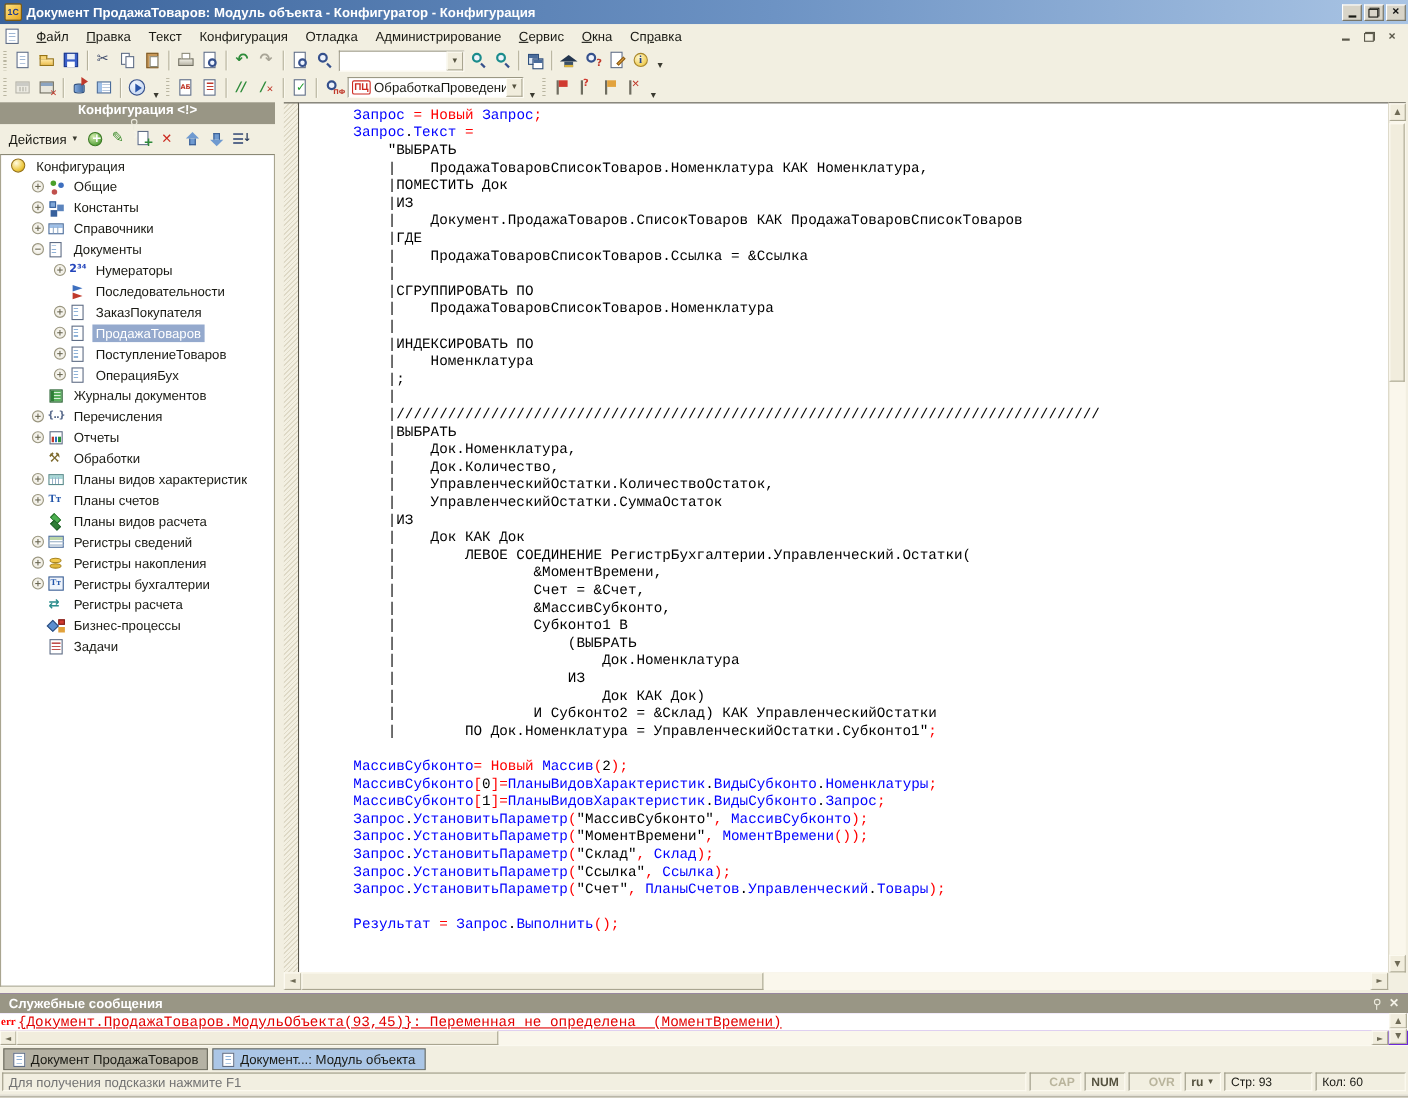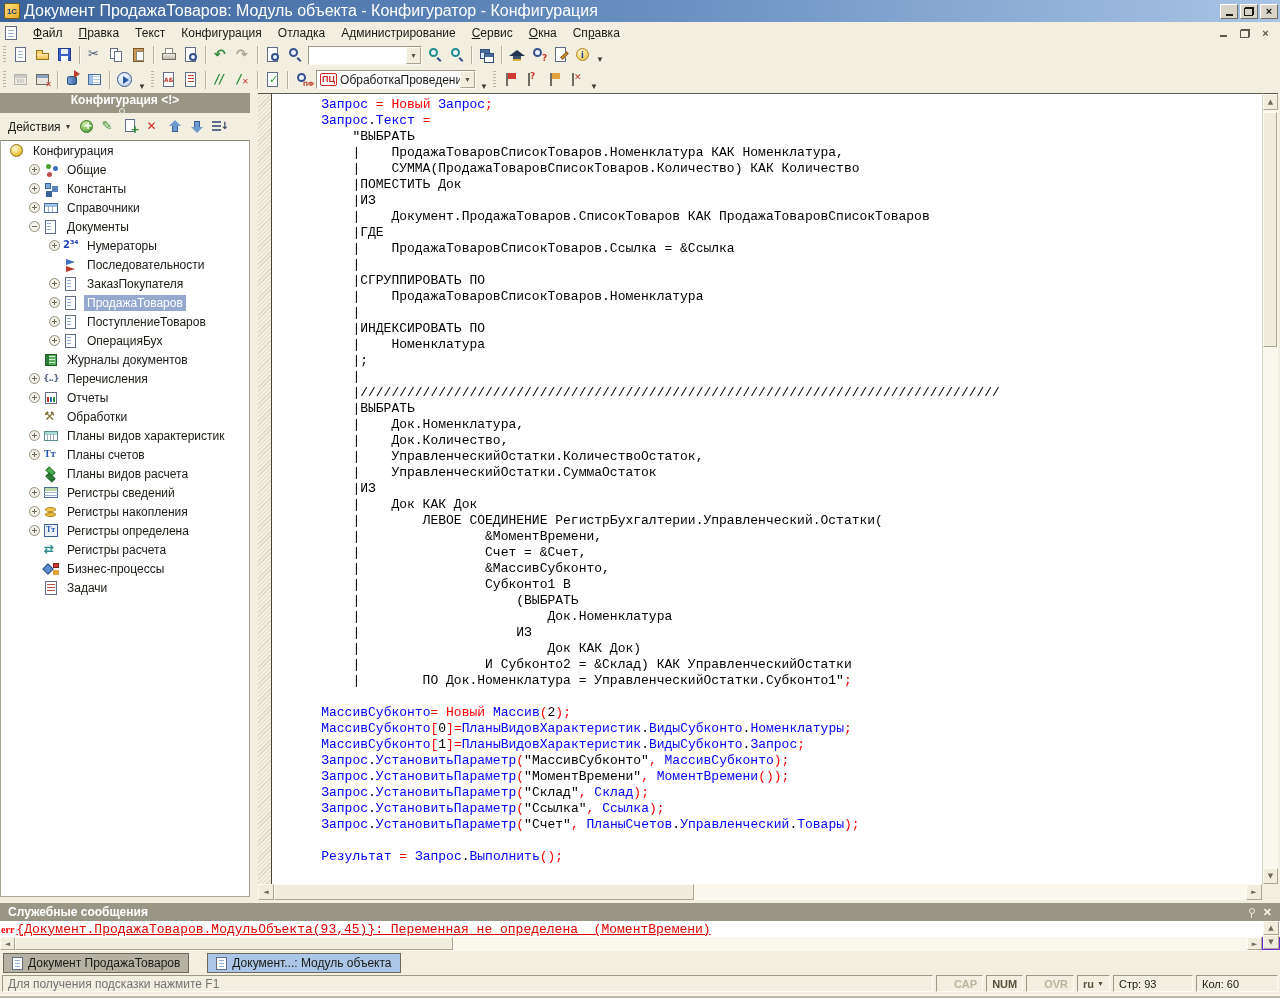--- a/index.html
+++ b/index.html
@@ -4,21 +4,21 @@
 <style>
   html,body{margin:0;padding:0;}
   #app{position:relative;width:1280px;height:998px;background:#f2efe1;font-family:"Liberation Sans",sans-serif;font-size:12px;overflow:hidden;color:#1a1a14;}
   #app *{box-sizing:border-box;}
 
   
   .titlebar{position:absolute;left:0;top:0;width:1280px;height:22px;display:flex;align-items:center;
     background:linear-gradient(90deg,#3a639b 0%,#6d93c4 55%,#a9c4e4 100%);}
   .appic{width:16px;height:16px;margin:0 4px;background:linear-gradient(135deg,#ffe280,#e8a820);border:1px solid #7d5a10;border-radius:2px;
     display:flex;align-items:center;justify-content:center;font-size:8px;font-weight:bold;color:#1f3a8c;flex:none;}
-  .wtitle{color:#fff;font-weight:normal;font-size:16px;white-space:nowrap;flex:1;}
+  .wtitle{color:#fff;font-weight:bold;font-size:12px;white-space:nowrap;flex:1;}
   .wbtns{display:flex;margin-right:2px;}
   .wbtn{width:18px;height:15px;background:#d8d4c8;border:1px solid;border-color:#fff #6f6d60 #6f6d60 #fff;display:flex;align-items:center;justify-content:center;margin-left:2px;}
   .g-min{width:7px;height:2px;background:#1a1a14;margin-top:7px;}
   .g-res{width:10px;height:9px;position:relative;}
   .g-res::before{content:"";position:absolute;right:0;top:0;width:7px;height:6px;border:1px solid #1a1a14;}
   .g-res::after{content:"";position:absolute;left:0;bottom:0;width:7px;height:6px;border:1px solid #1a1a14;background:#d8d4c8;}
   .g-x{font-size:11px;font-weight:bold;color:#111;line-height:1;}
 
   
   .menubar{position:absolute;left:0;top:22px;width:1280px;height:22px;display:flex;align-items:center;background:#f2efe1;}
@@ -204,21 +204,21 @@
   .etxt{color:#e00000;font-family:"Liberation Mono","DejaVu Sans Mono",monospace;font-size:13px;text-decoration:underline;}
   .msg-hscroll{position:absolute;left:0;top:34px;width:1262px;height:13px;background:#faf7ec;display:flex;}
   .msg-hscroll .sb-btn{width:15px;height:13px;}
   .msg-hscroll .thumb{width:438px;height:13px;}
   .msg-hscroll .htrack{flex:1;}
   .msg-vscroll{position:absolute;right:1px;top:18px;width:16px;height:29px;display:flex;flex-direction:column;}
   .msg-vscroll .sb-btn{height:14px;width:100%;}
 
   
   .tabsrow{position:absolute;left:0;top:950px;width:1280px;height:23px;background:#f2efe1;border-top:1px solid #fbf9ef;display:flex;align-items:flex-start;padding:2px 0 0 3px;}
-  .tab{height:20px;display:flex;align-items:center;gap:5px;padding:0 8px;border:1px solid #6b6a5d;background:#b5b2a4;margin-right:18px;cursor:default;white-space:nowrap;}
+  .tab{height:20px;display:flex;align-items:center;gap:5px;padding:0 8px;border:1px solid #6b6a5d;background:#b5b2a4;margin-right:4px;cursor:default;white-space:nowrap;}
   .tab.act{background:#abc6e6;}
   .tabic{width:11px;height:13px;background:#fff;border:1px solid #5f6d85;position:relative;flex:none;}
   .tabic::after{content:"";position:absolute;left:2px;top:2px;width:5px;height:7px;background:repeating-linear-gradient(#8fb2d8 0 1px,rgba(0,0,0,0) 1px 3px);}
 
   
   .statusbar{position:absolute;left:0;top:973px;width:1280px;height:22px;background:#f2efe1;display:flex;gap:3px;padding:2px 2px 0 2px;align-items:flex-start;}
   .scell{height:17px;border:1px solid;border-color:#9b9884 #fdfbf2 #fdfbf2 #9b9884;display:flex;align-items:center;padding:0 5px;font-size:11px;white-space:nowrap;}
   .scell.hint{flex:1;font-size:12px;color:#737373;}
   .scell.dim{color:#b9b49c;font-weight:bold;padding-left:17px;}
   .scell.on{color:#55523f;font-weight:bold;}
@@ -539,21 +539,21 @@
           <span class="tlab">Регистры сведений</span>
         </span>
         <span class="trow" style="padding-left: 28px;">
           <span class="exp p"></span>
           <span class="ti ti-reg-accum"></span>
           <span class="tlab">Регистры накопления</span>
         </span>
         <span class="trow" style="padding-left: 28px;">
           <span class="exp p"></span>
           <span class="ti ti-reg-acct"></span>
-          <span class="tlab">Регистры определена</span>
+          <span class="tlab">Регистры бухгалтерии</span>
         </span>
         <span class="trow" style="padding-left: 28px;">
           <span class="expsp"></span>
           <span class="ti ti-reg-calc"></span>
           <span class="tlab">Регистры расчета</span>
         </span>
         <span class="trow" style="padding-left: 28px;">
           <span class="expsp"></span>
           <span class="ti ti-bp"></span>
           <span class="tlab">Бизнес-процессы</span>
@@ -566,21 +566,20 @@
       </div>
   </div>
 
   <div class="editor">
     <div class="ed-gutter"></div>
     <div class="ed-code" id="code">
         <div class="cl"><span class="k">    </span><span class="b">Запрос</span><span class="k"> </span><span class="r">=</span><span class="k"> </span><span class="r">Новый</span><span class="k"> </span><span class="b">Запрос</span><span class="r">;</span></div>
         <div class="cl"><span class="k">    </span><span class="b">Запрос</span><span class="k">.</span><span class="b">Текст</span><span class="k"> </span><span class="r">=</span></div>
         <div class="cl"><span class="k">        "ВЫБРАТЬ</span></div>
         <div class="cl"><span class="k">        |    ПродажаТоваровСписокТоваров.Номенклатура КАК Номенклатура,</span></div>
-        <div class="cl"><span class="k">        |    СУММА(ПродажаТоваровСписокТоваров.Количество) КАК Количество</span></div>
         <div class="cl"><span class="k">        |ПОМЕСТИТЬ Док</span></div>
         <div class="cl"><span class="k">        |ИЗ</span></div>
         <div class="cl"><span class="k">        |    Документ.ПродажаТоваров.СписокТоваров КАК ПродажаТоваровСписокТоваров</span></div>
         <div class="cl"><span class="k">        |ГДЕ</span></div>
         <div class="cl"><span class="k">        |    ПродажаТоваровСписокТоваров.Ссылка = &amp;Ссылка</span></div>
         <div class="cl"><span class="k">        |</span></div>
         <div class="cl"><span class="k">        |СГРУППИРОВАТЬ ПО</span></div>
         <div class="cl"><span class="k">        |    ПродажаТоваровСписокТоваров.Номенклатура</span></div>
         <div class="cl"><span class="k">        |</span></div>
         <div class="cl"><span class="k">        |ИНДЕКСИРОВАТЬ ПО</span></div>

